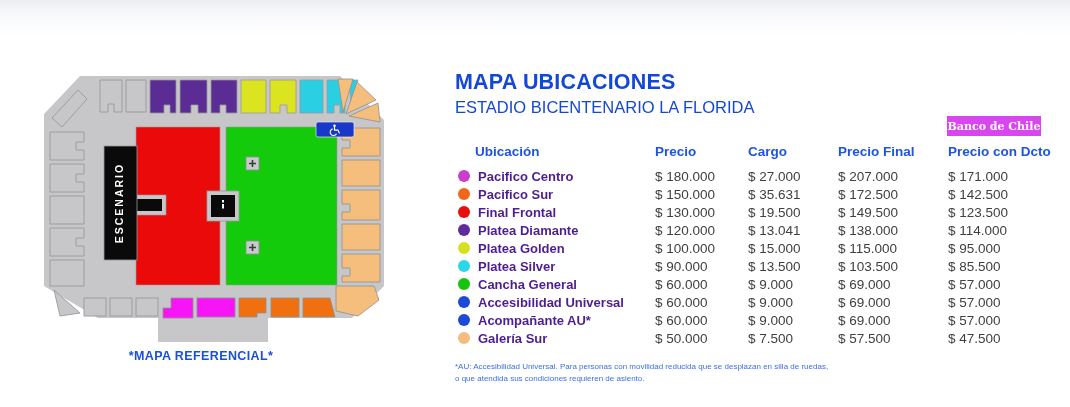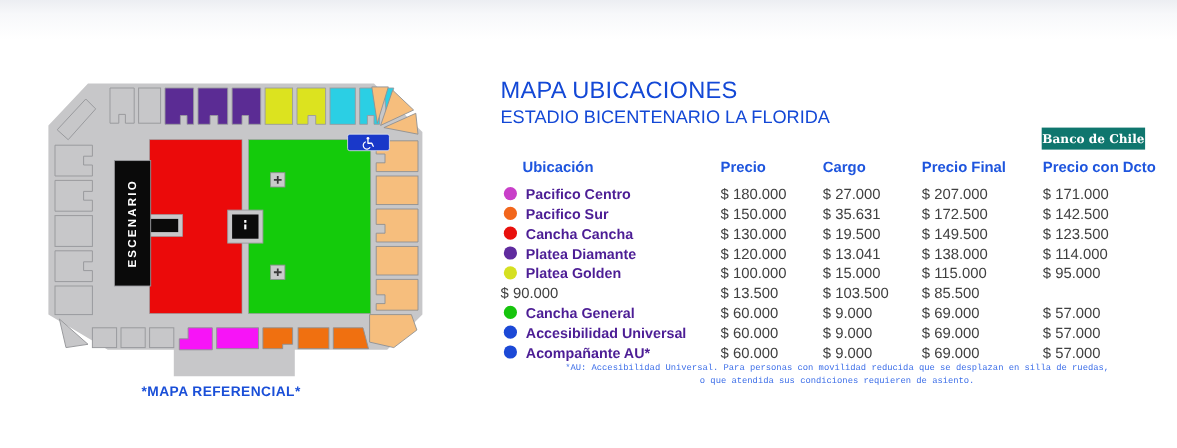--- a/index.html
+++ b/index.html
@@ -11,39 +11,39 @@
   .top-band { position:absolute; top:0; left:0; width:1070px; height:42px;
     background:linear-gradient(#ECEEF2 0%, #F7F8FA 30%, #ffffff 85%); }
 
   
   .map-wrap { position:absolute; left:40px; top:70px; width:346px; height:278px; }
   .map-caption { position:absolute; left:28px; top:349px; width:346px; text-align:center;
     color:#1A4FD8; font-weight:700; font-size:12.5px; letter-spacing:.4px; }
 
   
   .content { position:absolute; left:455px; top:70px; width:612px; }
-  .title { font-size:21.5px; font-weight:400; color:#1348D6; letter-spacing:.2px; line-height:25px; }
+  .title { font-size:21.5px; font-weight:700; color:#1348D6; letter-spacing:.2px; line-height:25px; }
   .subtitle { font-size:16.5px; font-weight:400; color:#1348D6; line-height:20px; margin-top:2px; }
 
   .bank-badge { position:absolute; left:492px; top:46px; width:94px; height:20px;
-    background:#0f766e; color:#ffffff; display:flex; align-items:center; justify-content:center;
+    background:#d946ef; color:#ffffff; display:flex; align-items:center; justify-content:center;
     font-family:"DejaVu Serif", serif; font-weight:700; font-size:11px; }
 
   .ptable { margin-top:24px; }
   .thead, .trow { display:grid; grid-template-columns:200px 93px 90px 110px 119px; align-items:center; }
   .thead { height:20px; margin-bottom:6px; color:#1E55DE; font-weight:700; font-size:13.5px; }
   .thead .hcell:first-child { padding-left:20px; }
   .trow { height:18px; font-size:13.5px; }
   .cell.price { color:#404040; font-weight:400; }
   .name-cell { display:flex; align-items:center; padding-left:3px; }
   .dot { width:12px; height:12px; border-radius:50%; flex:0 0 auto; }
   .nm { margin-left:8px; color:#4c1d95; font-weight:700; font-size:13px; }
 
-  .footnote { width:612px; text-align:center;
-    color:#3C6EE8; font-size:8px; line-height:1.55; font-weight:400;font-family:Liberation Mono, monospace; }
+  .footnote { margin-top:14px; width:612px; 
+    color:#3C6EE8; font-size:8px; line-height:1.55; font-weight:400; }
 </style>
 </head>
 <body>
 
 <div class="top-band"></div>
 
 <div class="map-wrap">
 <svg viewBox="0 0 346 278" width="346" height="278">
 
   <path d="M40,6 H300 L344,50 V216 L312,248 H228 V272 H118 V248 H58 L4,216 V44 Z" style="fill: rgb(199, 199, 201);"></path>
@@ -175,21 +175,21 @@
           <span class="nm">Pacifico Sur</span>
         </div>
       <div class="cell price">$ 150.000</div>
       <div class="cell price">$ 35.631</div>
       <div class="cell price">$ 172.500</div>
       <div class="cell price">$ 142.500</div>
     </div>
     <div class="trow">
       <div class="cell name-cell">
           <span class="dot" style="background-color: rgb(232, 16, 12);"></span>
-          <span class="nm">Cancha Cancha</span>
+          <span class="nm">Final Frontal</span>
         </div>
       <div class="cell price">$ 130.000</div>
       <div class="cell price">$ 19.500</div>
       <div class="cell price">$ 149.500</div>
       <div class="cell price">$ 123.500</div>
     </div>
     <div class="trow">
       <div class="cell name-cell">
           <span class="dot" style="background-color: rgb(95, 43, 158);"></span>
           <span class="nm">Platea Diamante</span>
@@ -203,20 +203,24 @@
       <div class="cell name-cell">
           <span class="dot" style="background-color: rgb(213, 224, 33);"></span>
           <span class="nm">Platea Golden</span>
         </div>
       <div class="cell price">$ 100.000</div>
       <div class="cell price">$ 15.000</div>
       <div class="cell price">$ 115.000</div>
       <div class="cell price">$ 95.000</div>
     </div>
     <div class="trow">
+      <div class="cell name-cell">
+          <span class="dot" style="background-color: rgb(44, 214, 233);"></span>
+          <span class="nm">Platea Silver</span>
+        </div>
       <div class="cell price">$ 90.000</div>
       <div class="cell price">$ 13.500</div>
       <div class="cell price">$ 103.500</div>
       <div class="cell price">$ 85.500</div>
     </div>
     <div class="trow">
       <div class="cell name-cell">
           <span class="dot" style="background-color: rgb(22, 196, 13);"></span>
           <span class="nm">Cancha General</span>
         </div>
@@ -237,20 +241,30 @@
     </div>
     <div class="trow">
       <div class="cell name-cell">
           <span class="dot" style="background-color: rgb(28, 73, 214);"></span>
           <span class="nm">Acompañante AU*</span>
         </div>
       <div class="cell price">$ 60.000</div>
       <div class="cell price">$ 9.000</div>
       <div class="cell price">$ 69.000</div>
       <div class="cell price">$ 57.000</div>
+    </div>
+    <div class="trow">
+      <div class="cell name-cell">
+          <span class="dot" style="background-color: rgb(245, 189, 124);"></span>
+          <span class="nm">Galería Sur</span>
+        </div>
+      <div class="cell price">$ 50.000</div>
+      <div class="cell price">$ 7.500</div>
+      <div class="cell price">$ 57.500</div>
+      <div class="cell price">$ 47.500</div>
     </div>
   </div>
 
   <div class="footnote">
     <div>*AU: Accesibilidad Universal. Para personas con movilidad reducida que se desplazan en silla de ruedas,</div>
     <div>o que atendida sus condiciones requieren de asiento.</div>
   </div>
 </div>
 
 </body></html>

